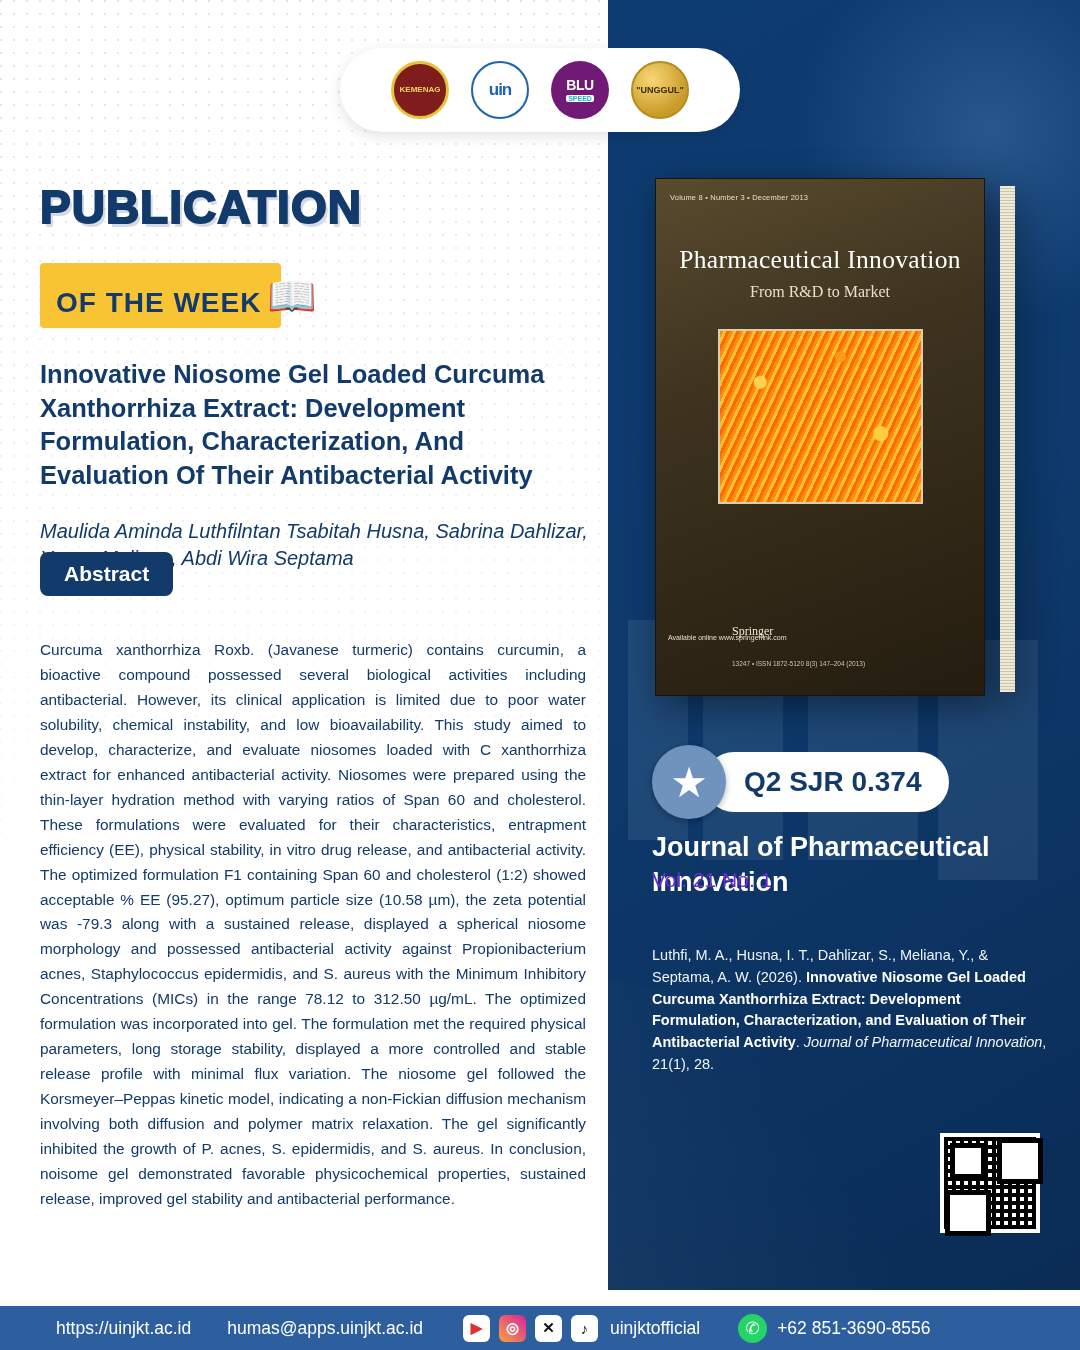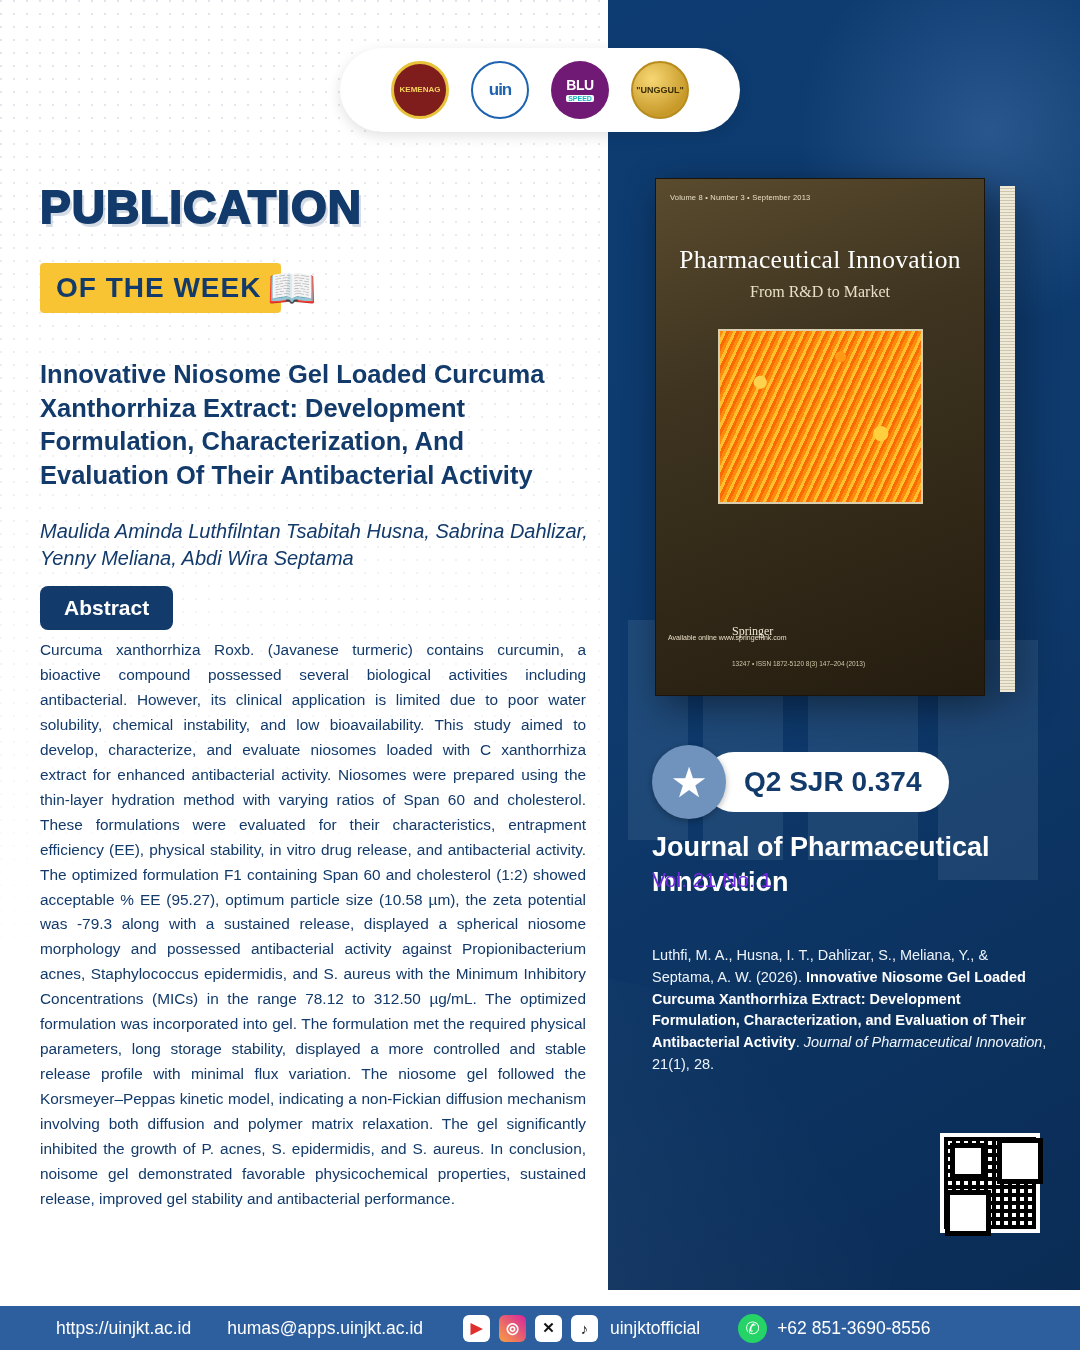--- a/index.html
+++ b/index.html
@@ -103,21 +103,21 @@
   .otw-wrap {
     position:absolute; left: 40px; top: 263px;
     display:flex; align-items:center; gap:0;
   }
   .otw-badge {
     background: #f9c434;
     color: #123a6b;
     font-size: 28px;
     font-weight: 900;
     letter-spacing: 1px;
-    padding: 9px 20px 9px 16px;
+    padding: 24px 20px 9px 16px;
     border-radius: 4px;
   }
   .book-icon { margin-left: -14px; font-size: 40px; line-height:1; }
 
   .paper-title {
     position: absolute;
     left: 40px; top: 358px;
     width: 548px;
     font-size: 25.5px;
     line-height: 1.32;
@@ -128,21 +128,21 @@
     position: absolute;
     left: 40px; top: 518px;
     width: 548px;
     font-size: 20px;
     line-height: 1.35;
     font-style: italic;
     color: #123a6b;
   }
   .abstract-badge {
     position: absolute;
-    left: 40px; top: 586px;
+    left: 40px; top: 552px;
     background: #123a6b;
     color: #ffffff;
     font-size: 21px;
     font-weight: bold;
     padding: 10px 24px;
     border-radius: 8px;
   }
   .abstract-body {
     position: absolute;
     left: 40px; top: 638px;
@@ -355,21 +355,21 @@
   </div>
 
   <div class="paper-title">Innovative Niosome Gel Loaded Curcuma Xanthorrhiza Extract: Development Formulation, Characterization, And Evaluation Of Their Antibacterial Activity</div>
   <div class="authors">Maulida Aminda Luthfilntan Tsabitah Husna, Sabrina Dahlizar, Yenny Meliana, Abdi Wira Septama</div>
   <div class="abstract-badge">Abstract</div>
   <div class="abstract-body">Curcuma xanthorrhiza Roxb. (Javanese turmeric) contains curcumin, a bioactive compound possessed several biological activities including antibacterial. However, its clinical application is limited due to poor water solubility, chemical instability, and low bioavailability. This study aimed to develop, characterize, and evaluate niosomes loaded with C xanthorrhiza extract for enhanced antibacterial activity. Niosomes were prepared using the thin-layer hydration method with varying ratios of Span 60 and cholesterol. These formulations were evaluated for their characteristics, entrapment efficiency (EE), physical stability, in vitro drug release, and antibacterial activity. The optimized formulation F1 containing Span 60 and cholesterol (1:2) showed acceptable % EE (95.27), optimum particle size (10.58 µm), the zeta potential was -79.3 along with a sustained release, displayed a spherical niosome morphology and possessed antibacterial activity against Propionibacterium acnes, Staphylococcus epidermidis, and S. aureus with the Minimum Inhibitory Concentrations (MICs) in the range 78.12 to 312.50 µg/mL. The optimized formulation was incorporated into gel. The formulation met the required physical parameters, long storage stability, displayed a more controlled and stable release profile with minimal flux variation. The niosome gel followed the Korsmeyer–Peppas kinetic model, indicating a non-Fickian diffusion mechanism involving both diffusion and polymer matrix relaxation. The gel significantly inhibited the growth of P. acnes, S. epidermidis, and S. aureus. In conclusion, noisome gel demonstrated favorable physicochemical properties, sustained release, improved gel stability and antibacterial performance.</div>
 
   <div class="cover-wrap">
     <div class="cover-pages"></div>
     <div class="cover">
-      <div class="cover-topline">Volume 8 • Number 3 • September 2013</div>
+      <div class="cover-topline">Volume 8 • Number 3 • December 2013</div>
       <div class="cover-main">Pharmaceutical Innovation</div>
       <div class="cover-sub">From R&amp;D to Market</div>
       <div class="cover-art"></div>
       <div class="cover-avail">Available online www.springerlink.com</div>
       <div class="cover-springer">Springer</div>
       <div class="cover-issn">13247 • ISSN 1872-5120
 8(3) 147–204 (2013)</div>
     </div>
   </div>
 

